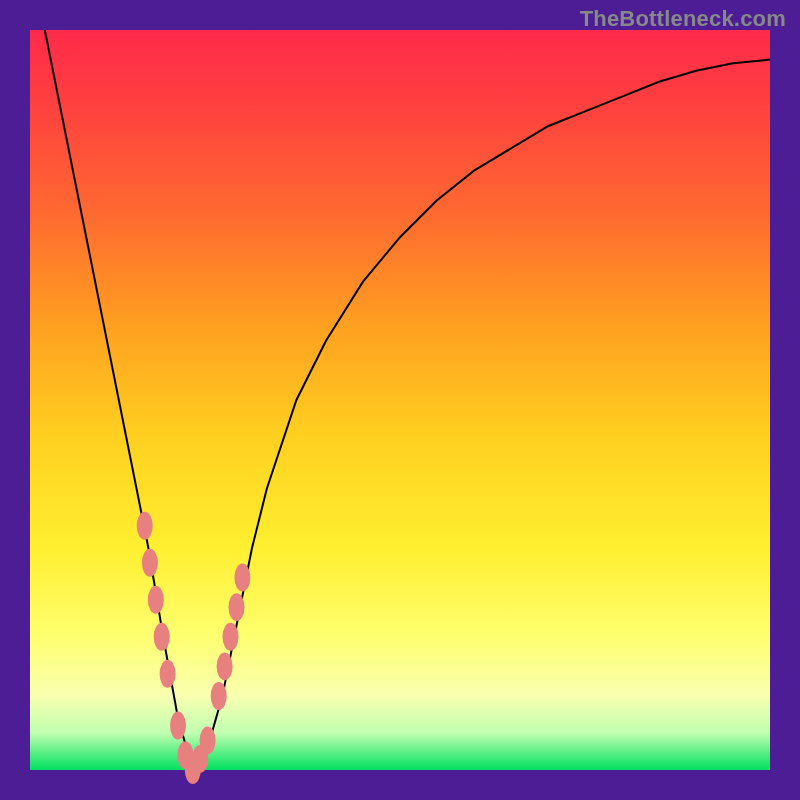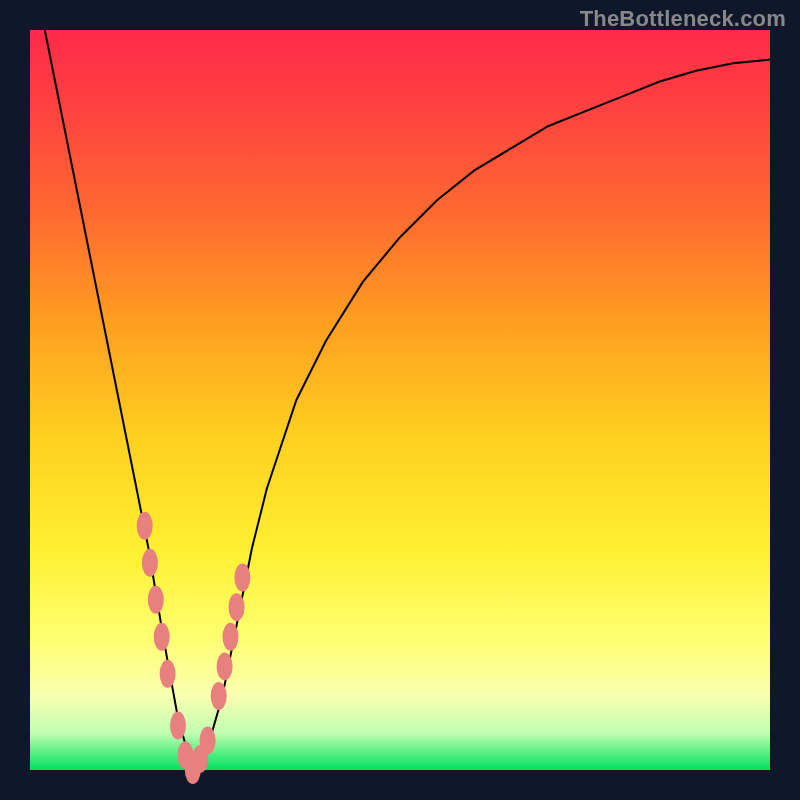--- a/index.html
+++ b/index.html
@@ -1,21 +1,21 @@
 <!DOCTYPE html>
 <html><head>
 <meta charset="utf-8">
 <style>
   * { margin: 0; padding: 0; box-sizing: border-box; }
   html, body { width: 800px; height: 800px; overflow: hidden; background: #000; }
   .stage {
     position: relative;
     width: 800px;
     height: 800px;
-    background: #0f172a;
+    background: #4c1d95;
   }
   .plot-area {
     position: absolute;
     left: 30px;
     top: 30px;
     width: 740px;
     height: 740px;
     background: linear-gradient(to bottom,
       #ff2a4a 0%,
       #ff4040 10%,

